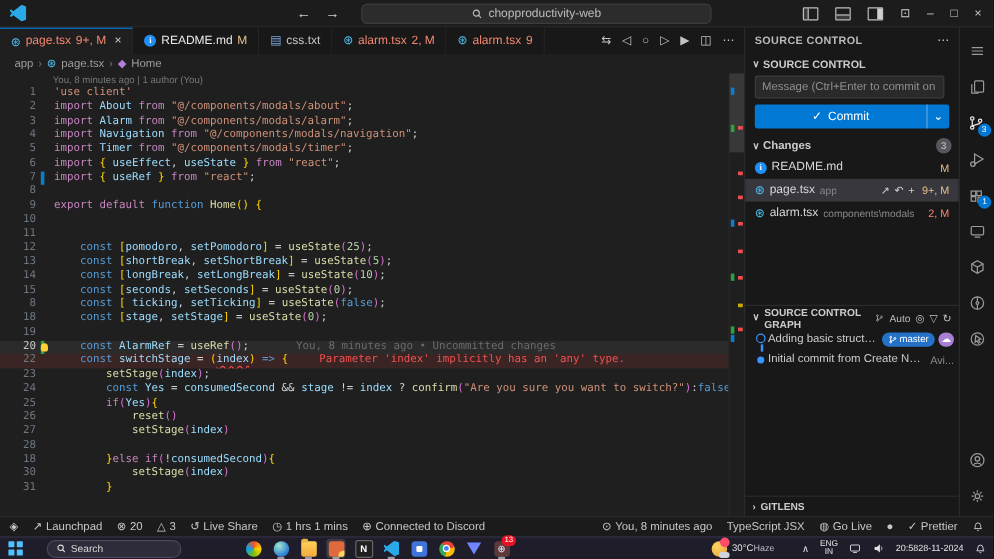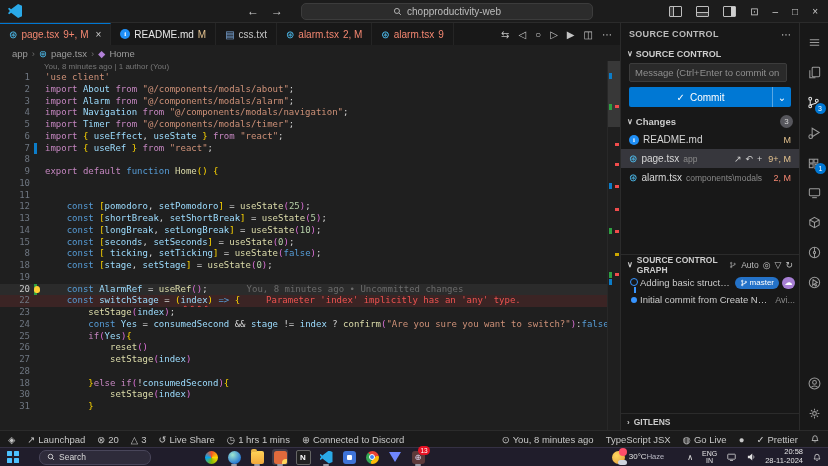--- a/index.html
+++ b/index.html
@@ -150,21 +150,21 @@
   .app .nbadge{position:absolute;top:-3px;right:-4px;min-width:10px;height:9px;border-radius:5px;background:#e81123;
                color:#fff;font-size:6.5px;display:flex;align-items:center;justify-content:center;padding:0 1px;}
   .tray{margin-left:auto;display:flex;align-items:center;gap:9px;color:#e3e3e3;font-size:8px;}
   .weather{display:flex;align-items:center;gap:4px;margin-right:14px;position:relative;}
   .wicon{width:13px;height:13px;border-radius:50%;background:radial-gradient(circle at 35% 35%,#ffd75e,#e09b3c);position:relative;}
   .wicon::after{content:"";position:absolute;right:-2px;bottom:-1px;width:9px;height:5px;background:#cfd4dd;border-radius:4px;}
   .wbadge{position:absolute;top:-3px;left:7px;width:8px;height:8px;border-radius:50%;background:#ff4d6a;}
   .wtxt{display:flex;flex-direction:row;line-height:1.1;}
   .wtxt .t2{color:#b9b9c5;font-size:7.5px;}
   .lang{display:flex;flex-direction:column;align-items:center;line-height:1.05;font-size:7px;}
-  .clockblk{display:flex;flex-direction:column;align-items:flex-end;line-height:1.15;font-size:7.5px;}
+  .clockblk{display:flex;flex-direction:row;align-items:flex-end;line-height:1.15;font-size:7.5px;}
   svg.sic{display:block;}
 </style>
 </head>
 <body>
 
 <div id="app">
 
   <div class="titlebar">
     <div class="vscode-logo"></div>
     <div class="nav-arrows">

